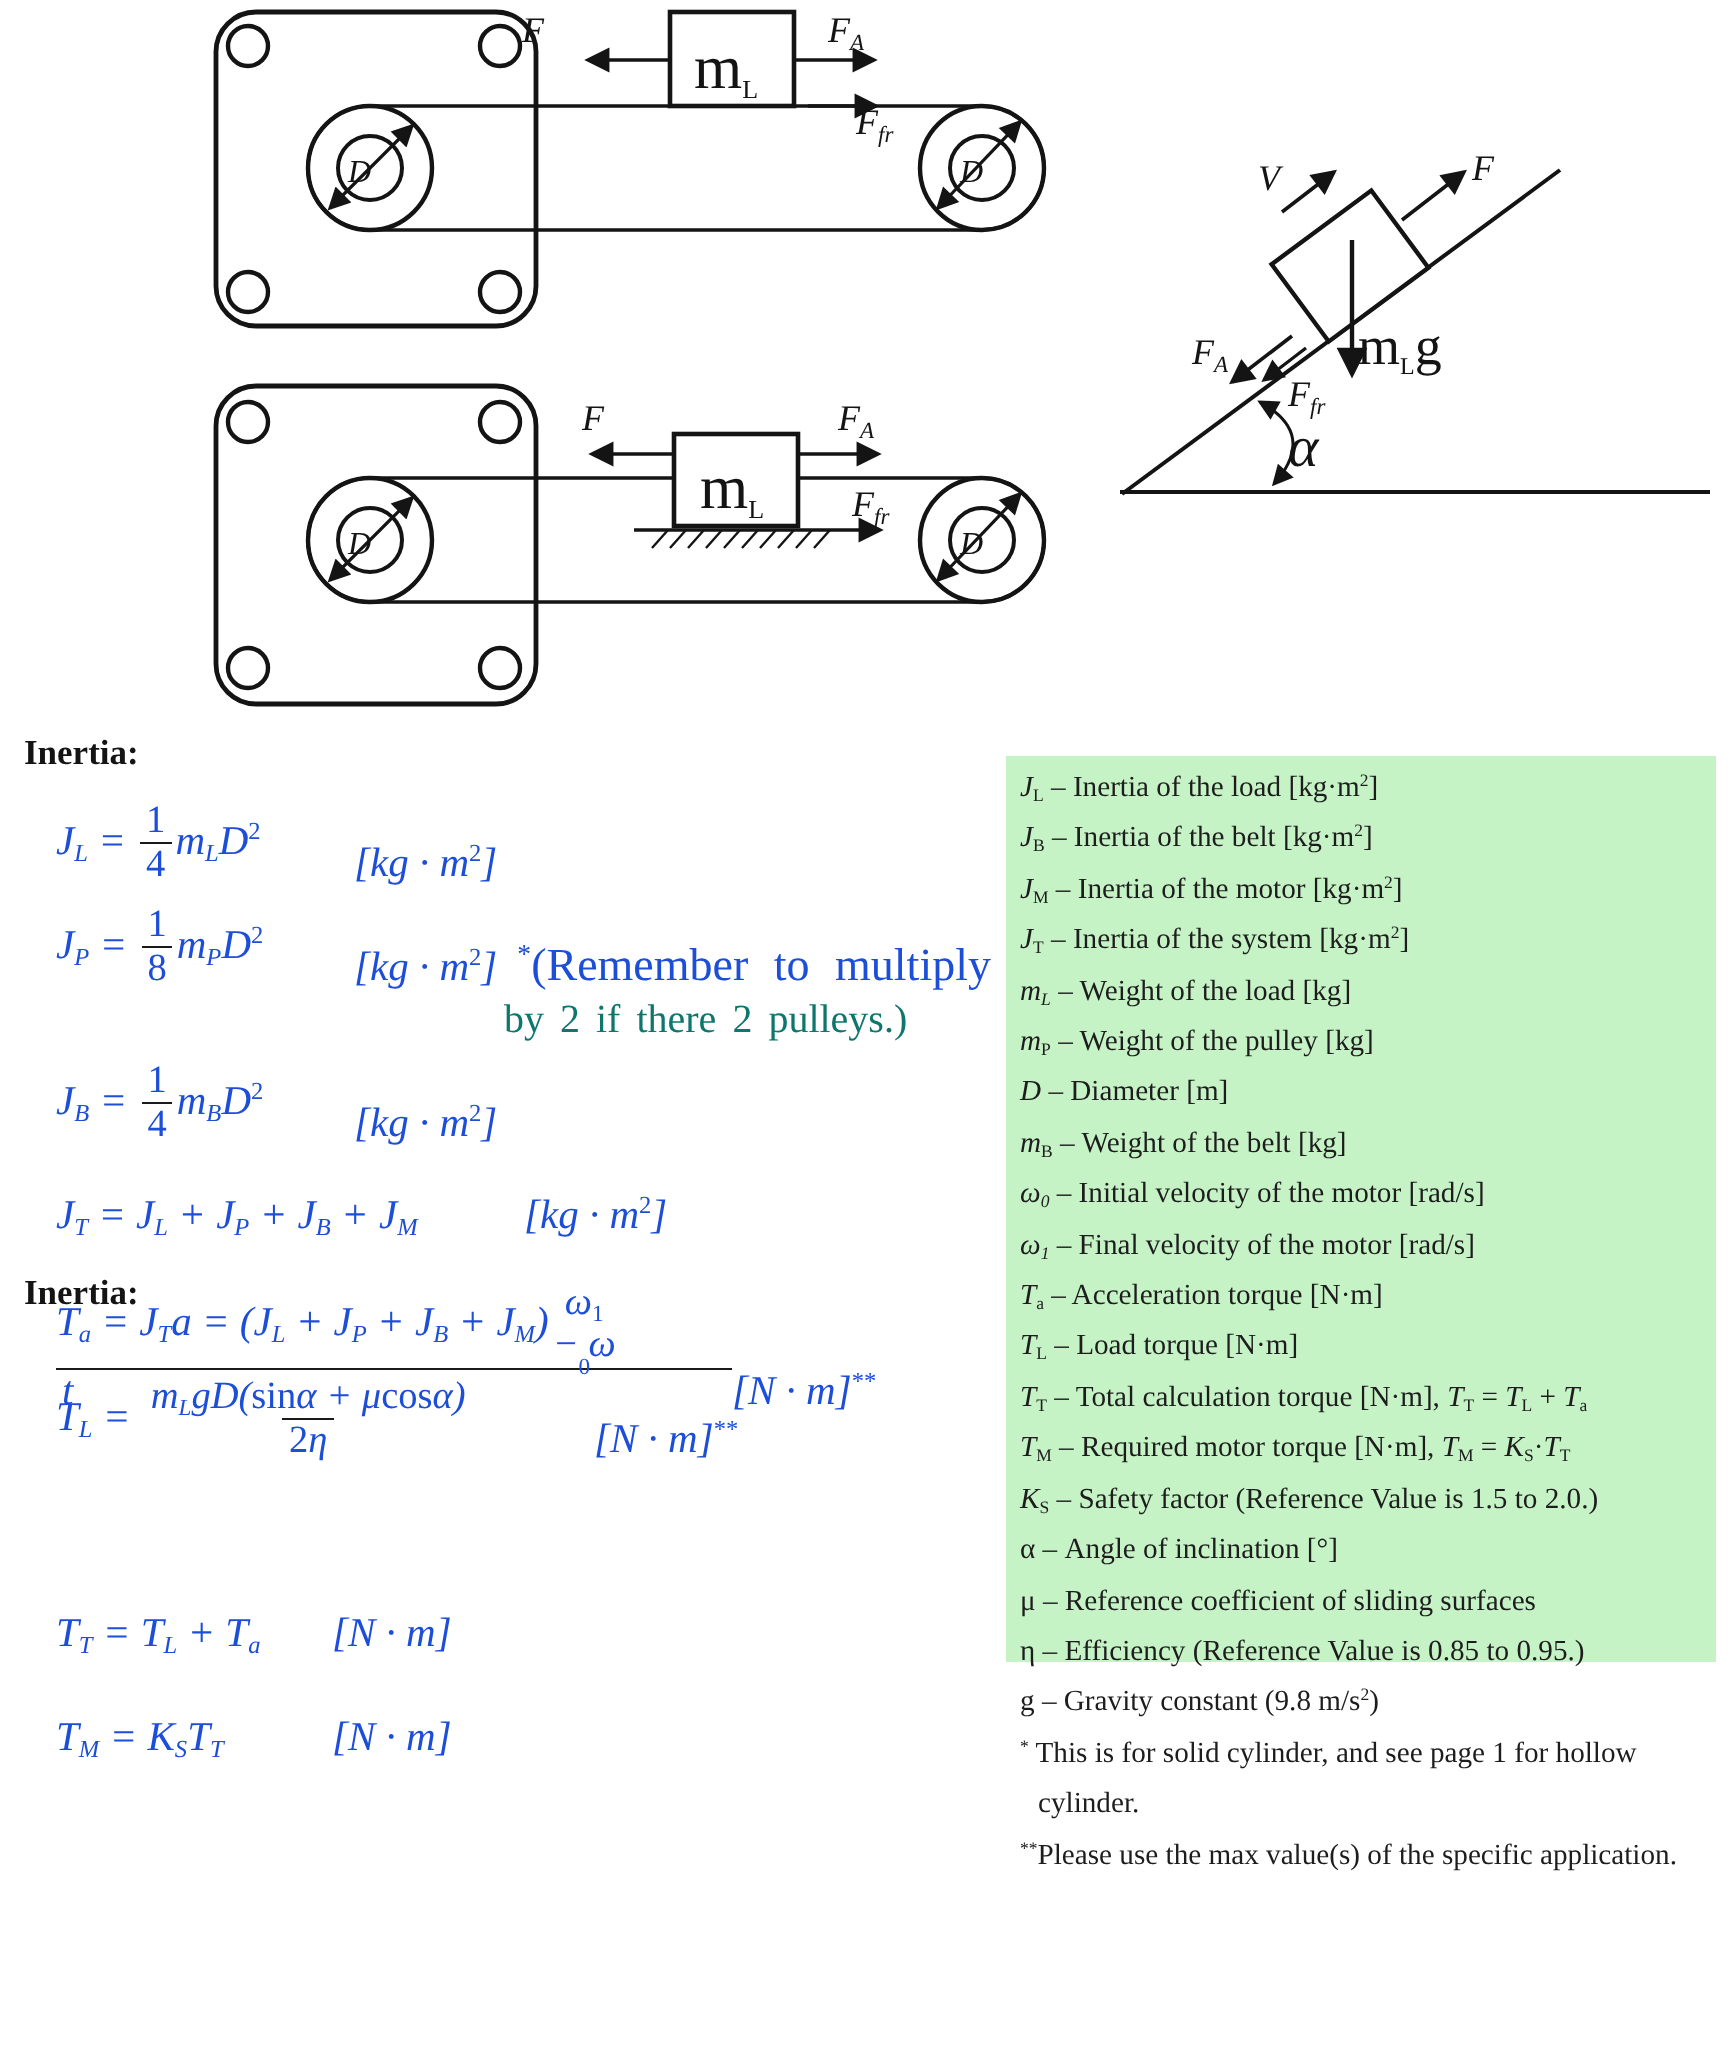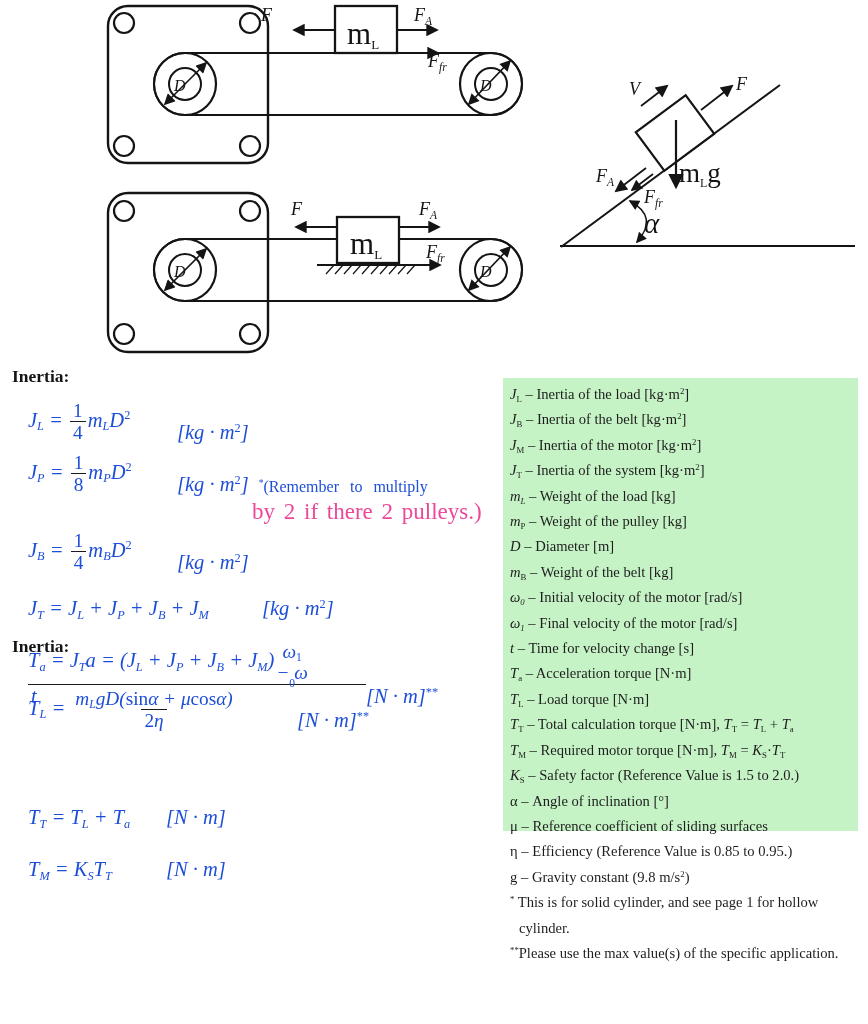--- a/index.html
+++ b/index.html
@@ -12,22 +12,22 @@
   .expr{display:inline-block;}
   .unit{display:inline-block;}
   sub{font-size:0.6em;vertical-align:-0.3em;line-height:0;}
   sup{font-size:0.6em;vertical-align:0.6em;line-height:0;}
   .frac{display:inline-flex;flex-direction:column;align-items:center;
         vertical-align:middle;line-height:1.12;margin:0 2px;font-size:0.94em;}
   .fnum,.fden{display:block;padding:0 3px;}
   .fden{border-top:1.6px solid #1a1a1a;}
   .rm{font-style:normal;}
   .itx{font-style:italic;}
-  .note1{font-style:normal;font-size:16px;margin-left:10px;word-spacing:7px;}
-  .note2{position:absolute;font-style:normal;font-size:23px;word-spacing:3px;color:#ec4899;}
+  .note1{font-style:normal;font-size:23px;margin-left:10px;word-spacing:7px;}
+  .note2{position:absolute;font-style:normal;font-size:20px;word-spacing:3px;color:#0f766e;}
   .legend{position:absolute;left:503px;top:378px;width:355px;height:453px;
           box-sizing:border-box;padding:4px 8px 0 7px;font-size:14.6px;
           line-height:25.4px;color:#1d1d1d;}
   .leg-line{white-space:nowrap;}
   .leg-fn{white-space:normal;padding-left:9px;text-indent:-9px;}
   .leg-just{text-align:justify;}
   svg text{font-family:"Liberation Serif",serif;}
   .it{font-style:italic;}
 </style>
 </head>
@@ -179,21 +179,20 @@
   <div class="leg-line"><span class="itx">J</span><sub>L</sub> – Inertia of the load [kg·m<sup>2</sup>]</div>
   <div class="leg-line"><span class="itx">J</span><sub>B</sub> – Inertia of the belt [kg·m<sup>2</sup>]</div>
   <div class="leg-line"><span class="itx">J</span><sub>M</sub> – Inertia of the motor [kg·m<sup>2</sup>]</div>
   <div class="leg-line"><span class="itx">J</span><sub>T</sub> – Inertia of the system [kg·m<sup>2</sup>]</div>
   <div class="leg-line"><span class="itx">m</span><sub><span class="itx">L</span></sub> – Weight of the load [kg]</div>
   <div class="leg-line"><span class="itx">m</span><sub>P</sub> – Weight of the pulley [kg]</div>
   <div class="leg-line"><span class="itx">D</span> – Diameter [m]</div>
   <div class="leg-line"><span class="itx">m</span><sub>B</sub> – Weight of the belt [kg]</div>
   <div class="leg-line"><span class="itx">ω</span><sub><span class="itx">0</span></sub> – Initial velocity of the motor [rad/s]</div>
   <div class="leg-line"><span class="itx">ω</span><sub><span class="itx">1</span></sub> – Final velocity of the motor [rad/s]</div>
-  <div class="leg-line"><span class="itx">t</span> – Time for velocity change [s]</div>
   <div class="leg-line"><span class="itx">T</span><sub>a</sub> – Acceleration torque [N·m]</div>
   <div class="leg-line"><span class="itx">T</span><sub>L</sub> – Load torque [N·m]</div>
   <div class="leg-line"><span class="itx">T</span><sub>T</sub> – Total calculation torque [N·m], <span class="itx">T</span><sub>T</sub> = <span class="itx">T</span><sub>L</sub> + <span class="itx">T</span><sub>a</sub></div>
   <div class="leg-line"><span class="itx">T</span><sub>M</sub> – Required motor torque [N·m], <span class="itx">T</span><sub>M</sub> = <span class="itx">K</span><sub>S</sub>·<span class="itx">T</span><sub>T</sub></div>
   <div class="leg-line"><span class="itx">K</span><sub>S</sub> – Safety factor (Reference Value is 1.5 to 2.0.)</div>
   <div class="leg-line">α – Angle of inclination [°]</div>
   <div class="leg-line">μ – Reference coefficient of sliding surfaces</div>
   <div class="leg-line">η – Efficiency (Reference Value is 0.85 to 0.95.)</div>
   <div class="leg-line">g – Gravity constant (9.8 m/s<sup>2</sup>)</div>
   <div class="leg-fn"><sup>*</sup> This is for solid cylinder, and see page 1 for hollow cylinder.</div>

